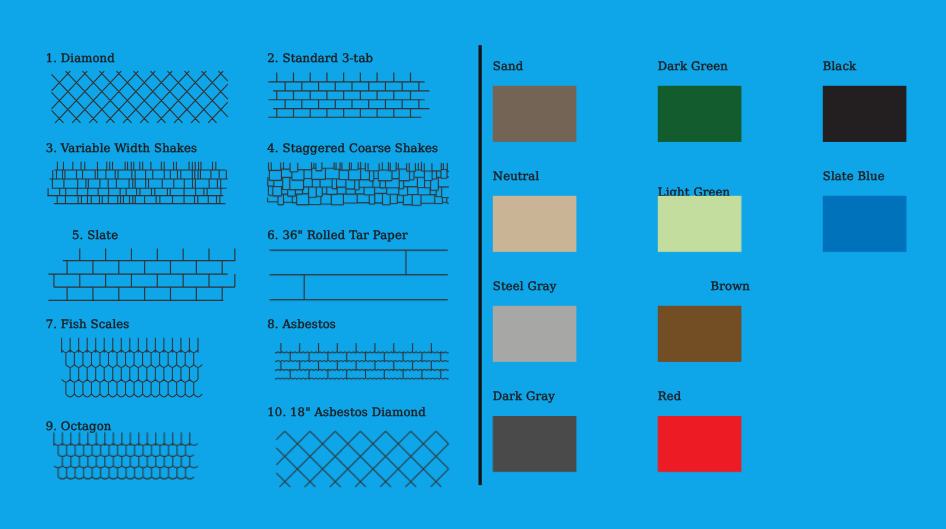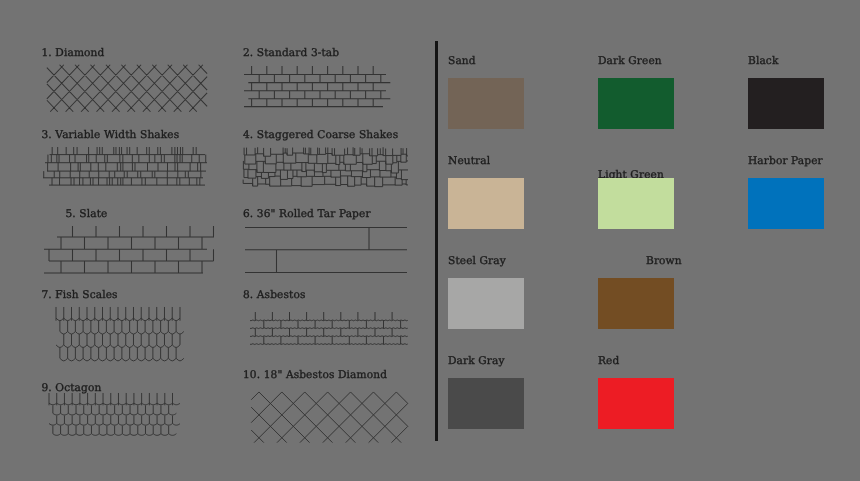--- a/index.html
+++ b/index.html
@@ -9,21 +9,21 @@
   #root{position:relative;width:860px;height:481px;background:#f5f5f5;}
   .txt{position:absolute;font-size:10.6px;line-height:11px;color:#1c1c1c;white-space:nowrap;letter-spacing:0.12px;
        -webkit-text-stroke:0.34px #1c1c1c;transform:translateZ(0);}
   .patwrap{position:absolute;}
   .divider{position:absolute;}
   .sw{position:absolute;width:76px;height:51px;}
 </style>
 </head>
 <body style="background-color: rgb(245, 245, 245);">
 
-<div id="root" style="background-color: #737373;">
+<div id="root" style="background-color: #0ea5e9;">
   <div>
     <div class="txt" style="left:41.5px;top:48.2px;">1. Diamond</div>
     <div class="patwrap" style="left:43px;top:61px;"><svg class="pat" width="168" height="54.5" viewBox="-6 -6 168 54.5" xmlns="http://www.w3.org/2000/svg">
           <path d="M-2.13 33.25L8.77 44.75M-2.13 16.95L24.22 44.75M-2.13 0.65L39.67 44.75M10.57 -2.25L55.12 44.75M26.02 -2.25L70.57 44.75M41.47 -2.25L86.02 44.75M56.92 -2.25L101.47 44.75M72.37 -2.25L116.92 44.75M87.82 -2.25L132.37 44.75M103.27 -2.25L147.82 44.75M118.72 -2.25L158.13 39.33M134.17 -2.25L158.13 23.03M149.62 -2.25L158.13 6.73M14.83 -2.25L-2.13 15.65M30.28 -2.25L-2.13 31.95M45.73 -2.25L1.18 44.75M61.18 -2.25L16.63 44.75M76.63 -2.25L32.08 44.75M92.08 -2.25L47.53 44.75M107.53 -2.25L62.98 44.75M122.98 -2.25L78.43 44.75M138.43 -2.25L93.88 44.75M153.88 -2.25L109.33 44.75M158.13 9.57L124.78 44.75M158.13 25.87L140.23 44.75" stroke="#333333" stroke-width="1.05" fill="none" stroke-linecap="butt"></path>
         </svg></div>
     <div class="txt" style="left:243px;top:48.2px;">2. Standard 3-tab</div>
     <div class="patwrap" style="left:238px;top:60px;"><svg class="pat" width="154" height="53" viewBox="-6 -6 154 53" xmlns="http://www.w3.org/2000/svg">
           <path d="M0.00 8.50L142.00 8.50M7.60 0.00L7.60 8.50M22.80 0.00L22.80 8.50M38.00 0.00L38.00 8.50M53.20 0.00L53.20 8.50M68.40 0.00L68.40 8.50M83.60 0.00L83.60 8.50M98.80 0.00L98.80 8.50M114.00 0.00L114.00 8.50M129.20 0.00L129.20 8.50M4.30 16.60L146.30 16.60M15.20 8.50L15.20 16.60M30.40 8.50L30.40 16.60M45.60 8.50L45.60 16.60M60.80 8.50L60.80 16.60M76.00 8.50L76.00 16.60M91.20 8.50L91.20 16.60M106.40 8.50L106.40 16.60M121.60 8.50L121.60 16.60M136.80 8.50L136.80 16.60M0.00 24.70L142.00 24.70M7.60 16.60L7.60 24.70M22.80 16.60L22.80 24.70M38.00 16.60L38.00 24.70M53.20 16.60L53.20 24.70M68.40 16.60L68.40 24.70M83.60 16.60L83.60 24.70M98.80 16.60L98.80 24.70M114.00 16.60L114.00 24.70M129.20 16.60L129.20 24.70M4.30 32.70L146.30 32.70M15.20 24.70L15.20 32.70M30.40 24.70L30.40 32.70M45.60 24.70L45.60 32.70M60.80 24.70L60.80 32.70M76.00 24.70L76.00 32.70M91.20 24.70L91.20 32.70M106.40 24.70L106.40 32.70M121.60 24.70L121.60 32.70M136.80 24.70L136.80 32.70M0.00 40.60L139.00 40.60M7.60 32.70L7.60 40.60M22.80 32.70L22.80 40.60M38.00 32.70L38.00 40.60M53.20 32.70L53.20 40.60M68.40 32.70L68.40 40.60M83.60 32.70L83.60 40.60M98.80 32.70L98.80 40.60M114.00 32.70L114.00 40.60M129.20 32.70L129.20 40.60" stroke="#333333" stroke-width="1.05" fill="none" stroke-linecap="butt"></path>
         </svg></div>
     <div class="txt" style="left:41.5px;top:130.2px;">3. Variable Width Shakes</div>
@@ -64,21 +64,21 @@
     <div class="txt" style="left:448px;top:56.2px;">Sand</div>
     <div class="sw" style="left: 448px; top: 78px; background-color: rgb(115, 100, 86);"></div>
     <div class="txt" style="left:598px;top:56.2px;">Dark Green</div>
     <div class="sw" style="left: 598px; top: 78px; background-color: rgb(18, 92, 46);"></div>
     <div class="txt" style="left:748px;top:56.2px;text-align:center;">Black</div>
     <div class="sw" style="left: 748px; top: 78px; background-color: rgb(35, 31, 32);"></div>
     <div class="txt" style="left:448px;top:156.2px;">Neutral</div>
     <div class="sw" style="left: 448px; top: 178px; background-color: rgb(201, 180, 150);"></div>
     <div class="txt" style="left:598px;top:170px;">Light Green</div>
     <div class="sw" style="left: 598px; top: 178px; background-color: rgb(194, 221, 157);"></div>
-    <div class="txt" style="left:748px;top:156.2px;">Harbor Paper</div>
+    <div class="txt" style="left:748px;top:156.2px;">Slate Blue</div>
     <div class="sw" style="left: 748px; top: 178px; background-color: rgb(0, 114, 188);"></div>
     <div class="txt" style="left:448px;top:256.2px;">Steel Gray</div>
     <div class="sw" style="left: 448px; top: 278px; background-color: rgb(167, 167, 166);"></div>
     <div class="txt" style="left:598px;top:256.2px;margin-left:48px;">Brown</div>
     <div class="sw" style="left: 598px; top: 278px; background-color: rgb(115, 77, 35);"></div>
     <div class="txt" style="left:448px;top:356.2px;">Dark Gray</div>
     <div class="sw" style="left: 448px; top: 378px; background-color: rgb(74, 74, 74);"></div>
     <div class="txt" style="left:598px;top:356.2px;">Red</div>
     <div class="sw" style="left: 598px; top: 378px; background-color: rgb(237, 28, 36);"></div>
   </div>

